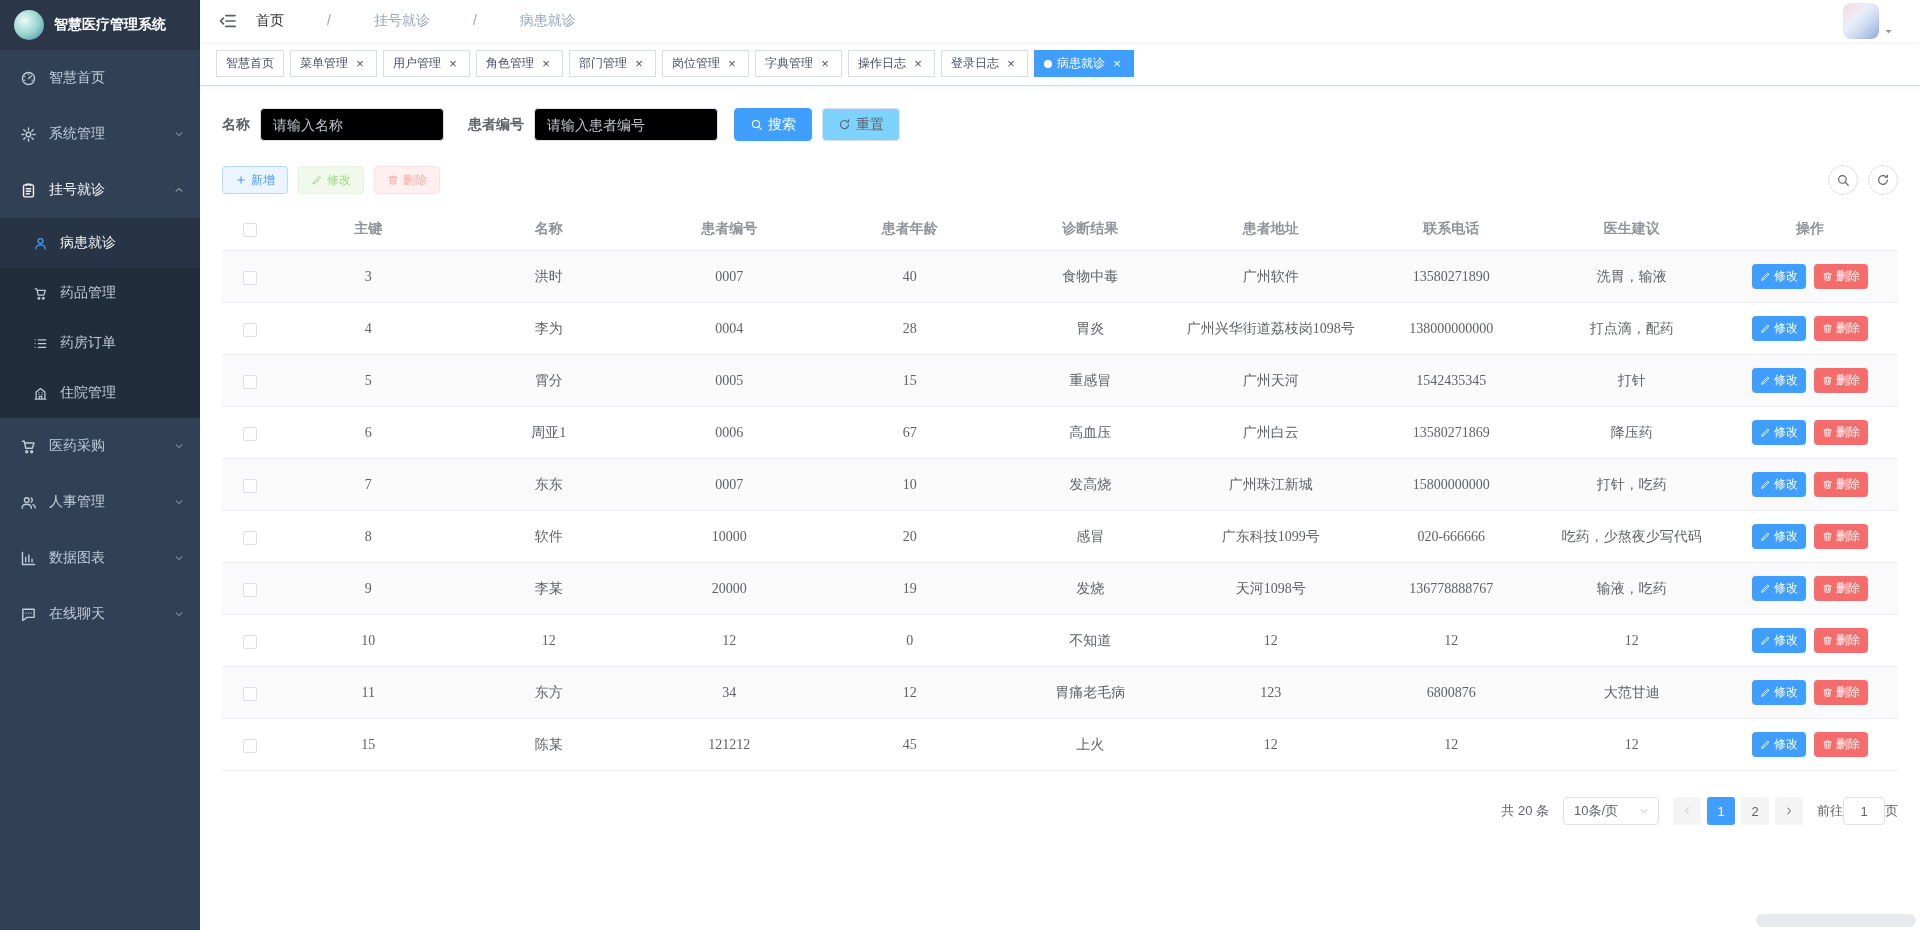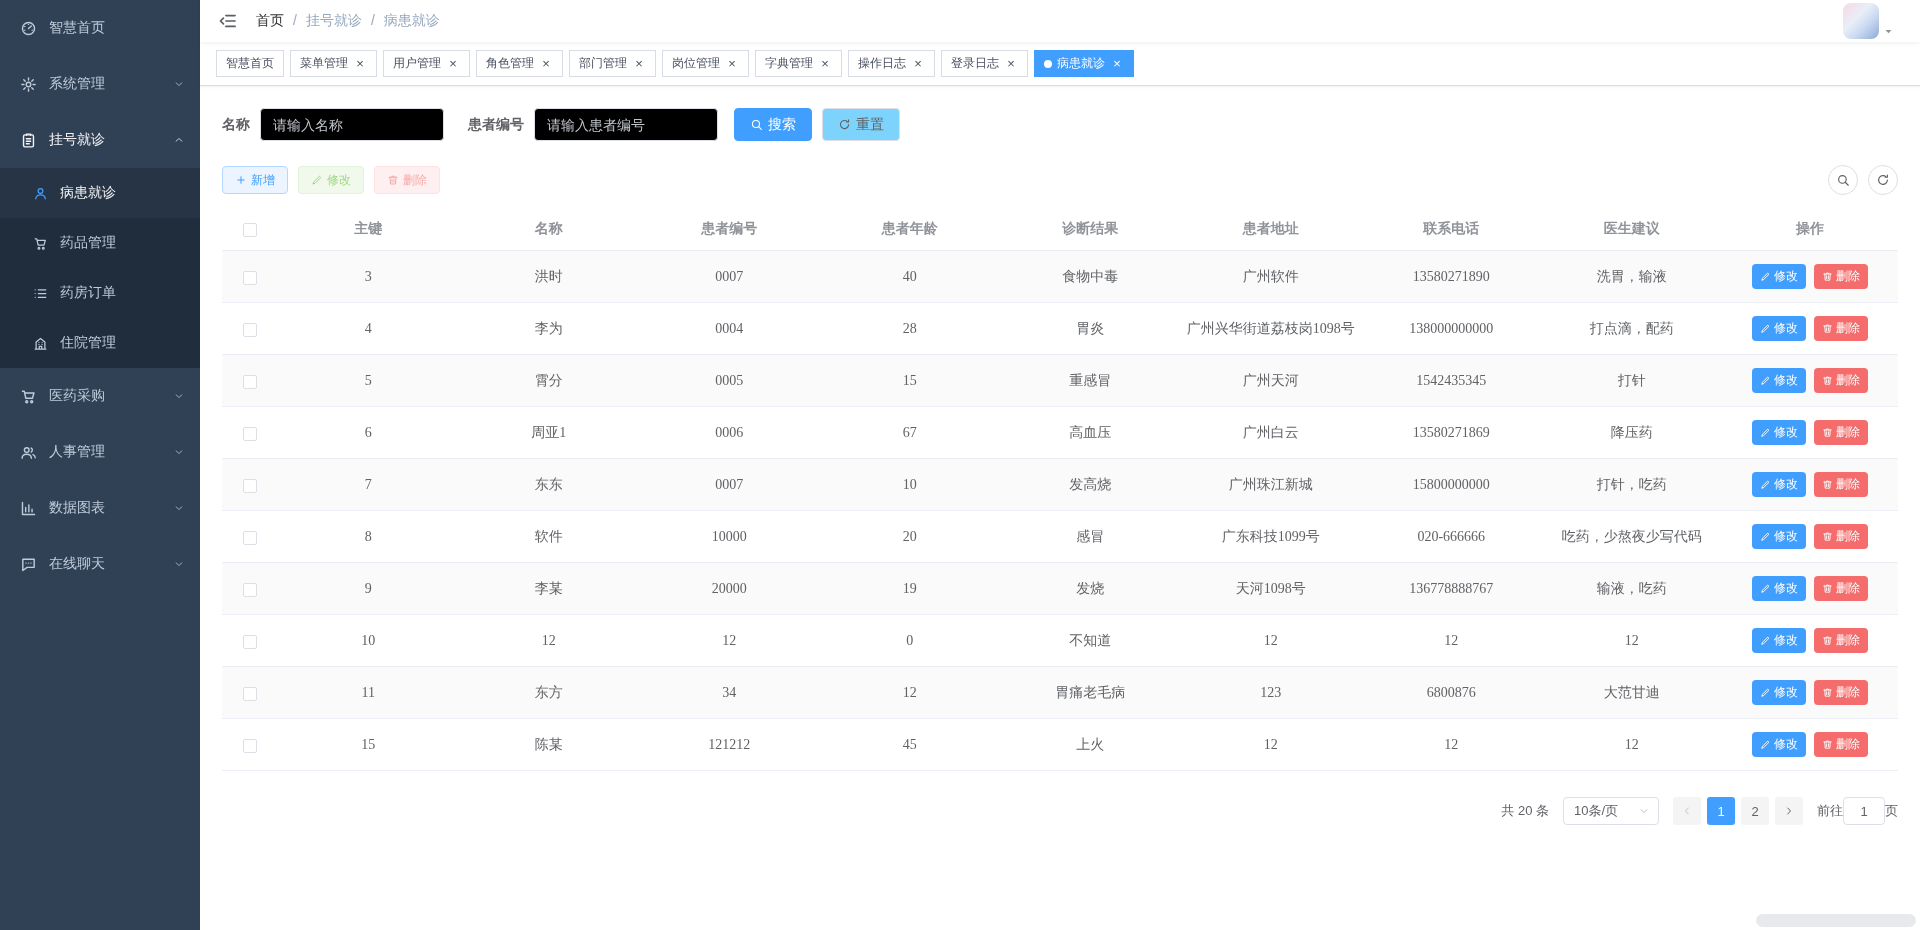--- a/index.html
+++ b/index.html
@@ -30,21 +30,21 @@
   .submenu-item .icon { width: 15px; height: 15px; flex-shrink: 0; }
   .submenu-item.active { background: #263445; color: #f4f4f5; }
   .submenu-item.active .icon { color: #409EFF; }
 
   
   .main { flex: 1; display: flex; flex-direction: column; min-width: 0; }
 
   .navbar { height: 42px; flex-shrink: 0; display: flex; align-items: center;
     padding: 0 18px; background: #fff; box-shadow: 0 1px 4px rgba(0,21,41,.08); position: relative; z-index: 3; }
   .hamburger { width: 20px; height: 20px; color: #5a5e66; cursor: pointer; }
-  .breadcrumb { display: flex; align-items: flex-start; margin-left: 18px; font-size: 14px; }
+  .breadcrumb { display: flex; align-items: flex-start; margin-left: 18px; font-size: 14px; gap: 34px; }
   .crumb { color: #97a8be; }
   .crumb.link { color: #303133; cursor: pointer; }
   .crumb-sep { margin: 0 9px; color: #97a8be; }
   .nav-right { margin-left: auto; display: flex; align-items: flex-end; gap: 4px; padding-right: 8px; cursor: pointer; }
   .avatar { width: 36px; height: 36px; border-radius: 8px;
     background: linear-gradient(135deg, #f7d9e3 0%, #e8eef8 40%, #c9d8f0 65%, #8fa8d8 100%); }
   .caret { width: 11px; height: 11px; color: #909399; margin-bottom: 2px; }
 
   .tags-bar { height: 44px; flex-shrink: 0; display: flex; align-items: center; gap: 6px;
     padding: 0 16px; background: #fff; border-bottom: 1px solid #d8dce5;
@@ -120,20 +120,24 @@
   .icon { display: inline-block; }
   .icon svg { width: 100%; height: 100%; display: block; fill: none; stroke: currentColor;
     stroke-width: 2; stroke-linecap: round; stroke-linejoin: round; }
 </style>
 </head>
 <body>
 
 <div class="app">
 
   <aside class="sidebar">
+    <div class="logo-row">
+      <span class="logo-circle"></span>
+      <span class="logo-title">智慧医疗管理系统</span>
+    </div>
     <nav>
         <div class="menu-item">
           <span class="icon">
             <svg viewBox="0 0 24 24">
               <circle cx="12" cy="12" r="8.5"></circle>
               <path d="M12 12l4-3.5M12 6.2v.01M6.8 9.2v.01M17.2 14.5v.01M6.8 14.5v.01"></path>
             </svg>
           </span>
           <span class="menu-label">智慧首页</span>
         </div>

